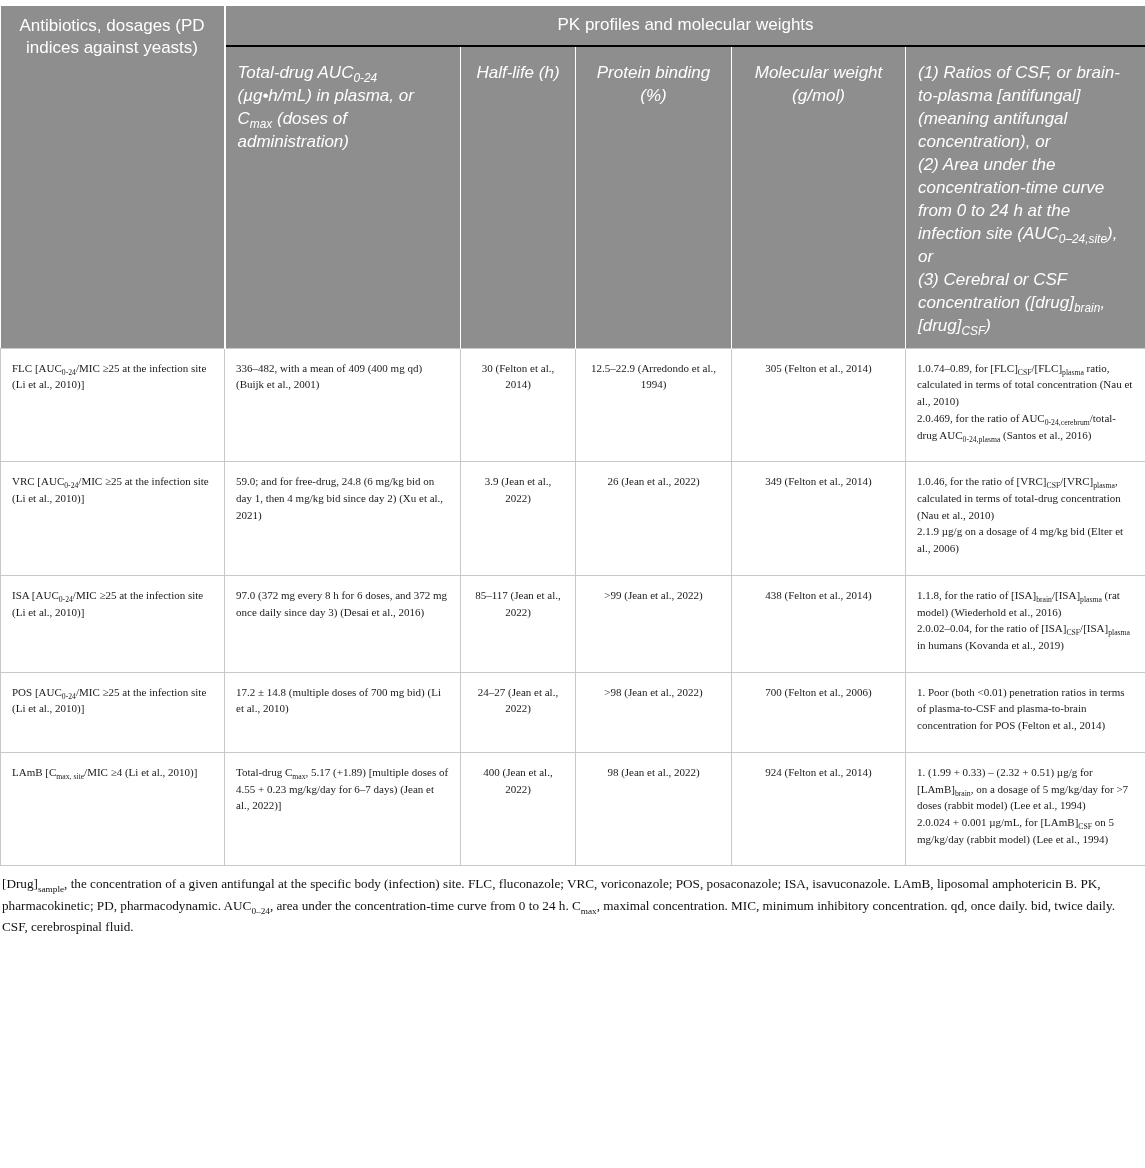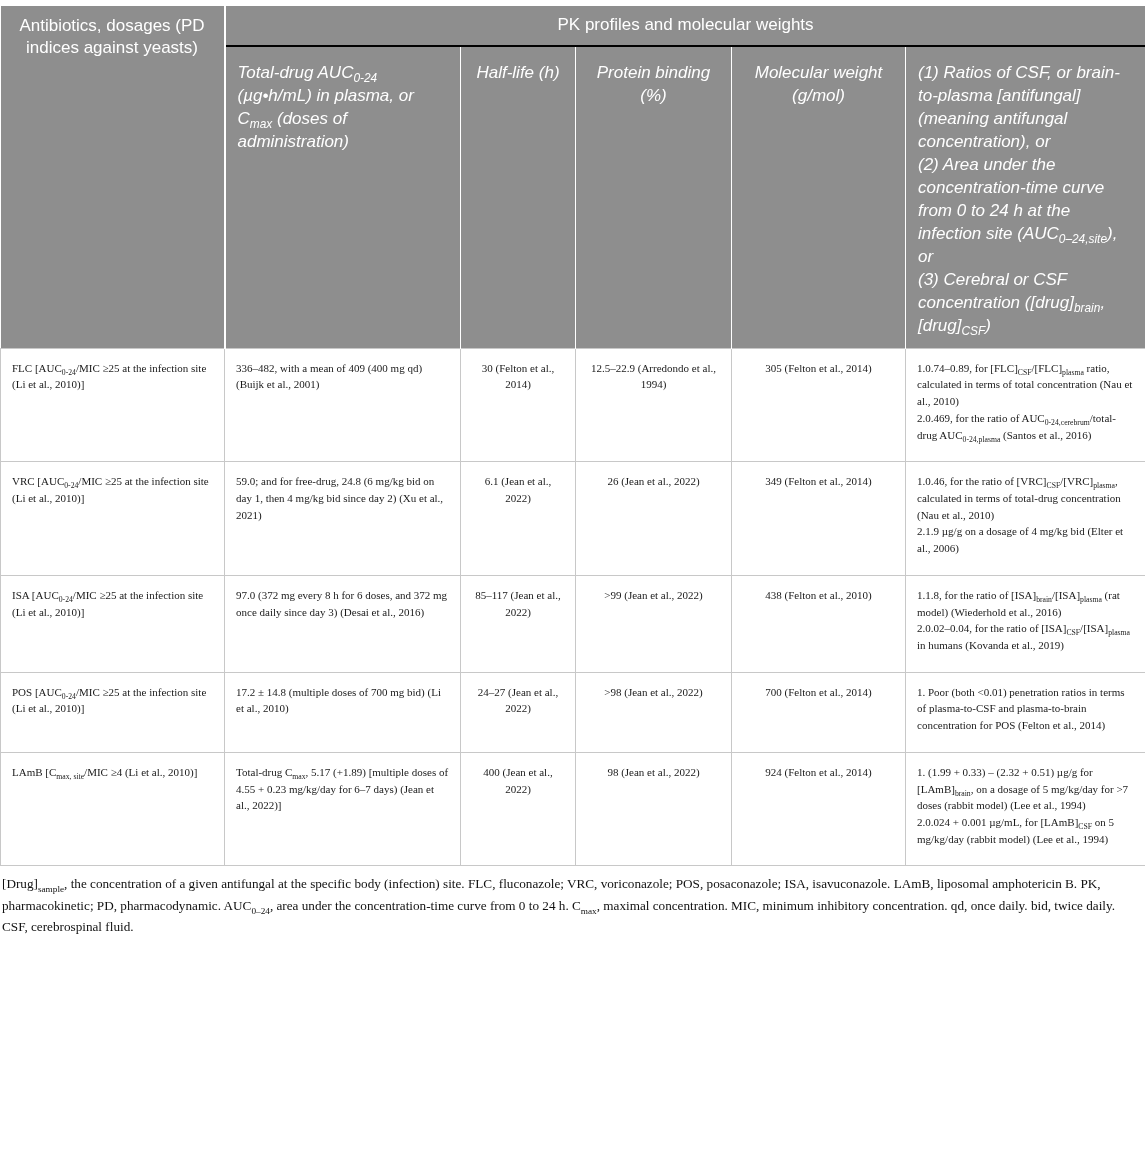--- a/index.html
+++ b/index.html
@@ -95,39 +95,39 @@
         <td>FLC [AUC<sub>0-24</sub>/MIC ≥25 at the infection site (Li et al., 2010)]</td>
         <td>336–482, with a mean of 409 (400 mg qd) (Buijk et al., 2001)</td>
         <td class="center">30 (Felton et al., 2014)</td>
         <td class="center">12.5–22.9 (Arredondo et al., 1994)</td>
         <td class="center">305 (Felton et al., 2014)</td>
         <td>1.0.74–0.89, for [FLC]<sub>CSF</sub>/[FLC]<sub>plasma</sub> ratio, calculated in terms of total concentration (Nau et al., 2010)<br>2.0.469, for the ratio of AUC<sub>0-24,cerebrum</sub>/total-drug AUC<sub>0-24,plasma</sub> (Santos et al., 2016)</td>
       </tr>
       <tr>
         <td>VRC [AUC<sub>0-24</sub>/MIC ≥25 at the infection site (Li et al., 2010)]</td>
         <td>59.0; and for free-drug, 24.8 (6 mg/kg bid on day 1, then 4 mg/kg bid since day 2) (Xu et al., 2021)</td>
-        <td class="center">6.1 (Jean et al., 2022)</td>
+        <td class="center">3.9 (Jean et al., 2022)</td>
         <td class="center">26 (Jean et al., 2022)</td>
         <td class="center">349 (Felton et al., 2014)</td>
         <td>1.0.46, for the ratio of [VRC]<sub>CSF</sub>/[VRC]<sub>plasma</sub>, calculated in terms of total-drug concentration (Nau et al., 2010)<br>2.1.9 µg/g on a dosage of 4 mg/kg bid (Elter et al., 2006)</td>
       </tr>
       <tr>
         <td>ISA [AUC<sub>0-24</sub>/MIC ≥25 at the infection site (Li et al., 2010)]</td>
         <td>97.0 (372 mg every 8 h for 6 doses, and 372 mg once daily since day 3) (Desai et al., 2016)</td>
         <td class="center">85–117 (Jean et al., 2022)</td>
         <td class="center">&gt;99 (Jean et al., 2022)</td>
-        <td class="center">438 (Felton et al., 2010)</td>
+        <td class="center">438 (Felton et al., 2014)</td>
         <td>1.1.8, for the ratio of [ISA]<sub>brain</sub>/[ISA]<sub>plasma</sub> (rat model) (Wiederhold et al., 2016)<br>2.0.02–0.04, for the ratio of [ISA]<sub>CSF</sub>/[ISA]<sub>plasma</sub> in humans (Kovanda et al., 2019)</td>
       </tr>
       <tr>
         <td>POS [AUC<sub>0-24</sub>/MIC ≥25 at the infection site (Li et al., 2010)]</td>
         <td>17.2 ± 14.8 (multiple doses of 700 mg bid) (Li et al., 2010)</td>
         <td class="center">24–27 (Jean et al., 2022)</td>
         <td class="center">&gt;98 (Jean et al., 2022)</td>
-        <td class="center">700 (Felton et al., 2014)</td>
+        <td class="center">700 (Felton et al., 2006)</td>
         <td>1. Poor (both &lt;0.01) penetration ratios in terms of plasma-to-CSF and plasma-to-brain concentration for POS (Felton et al., 2014)</td>
       </tr>
       <tr>
         <td>LAmB [C<sub>max, site</sub>/MIC ≥4 (Li et al., 2010)]</td>
         <td>Total-drug C<sub>max</sub>, 5.17 (+1.89) [multiple doses of 4.55 + 0.23 mg/kg/day for 6–7 days) (Jean et al., 2022)]</td>
         <td class="center">400 (Jean et al., 2022)</td>
         <td class="center">98 (Jean et al., 2022)</td>
         <td class="center">924 (Felton et al., 2014)</td>
         <td>1. (1.99 + 0.33) – (2.32 + 0.51) µg/g for [LAmB]<sub>brain</sub>, on a dosage of 5 mg/kg/day for &gt;7 doses (rabbit model) (Lee et al., 1994)<br>2.0.024 + 0.001 µg/mL, for [LAmB]<sub>CSF</sub> on 5 mg/kg/day (rabbit model) (Lee et al., 1994)</td>
       </tr>

